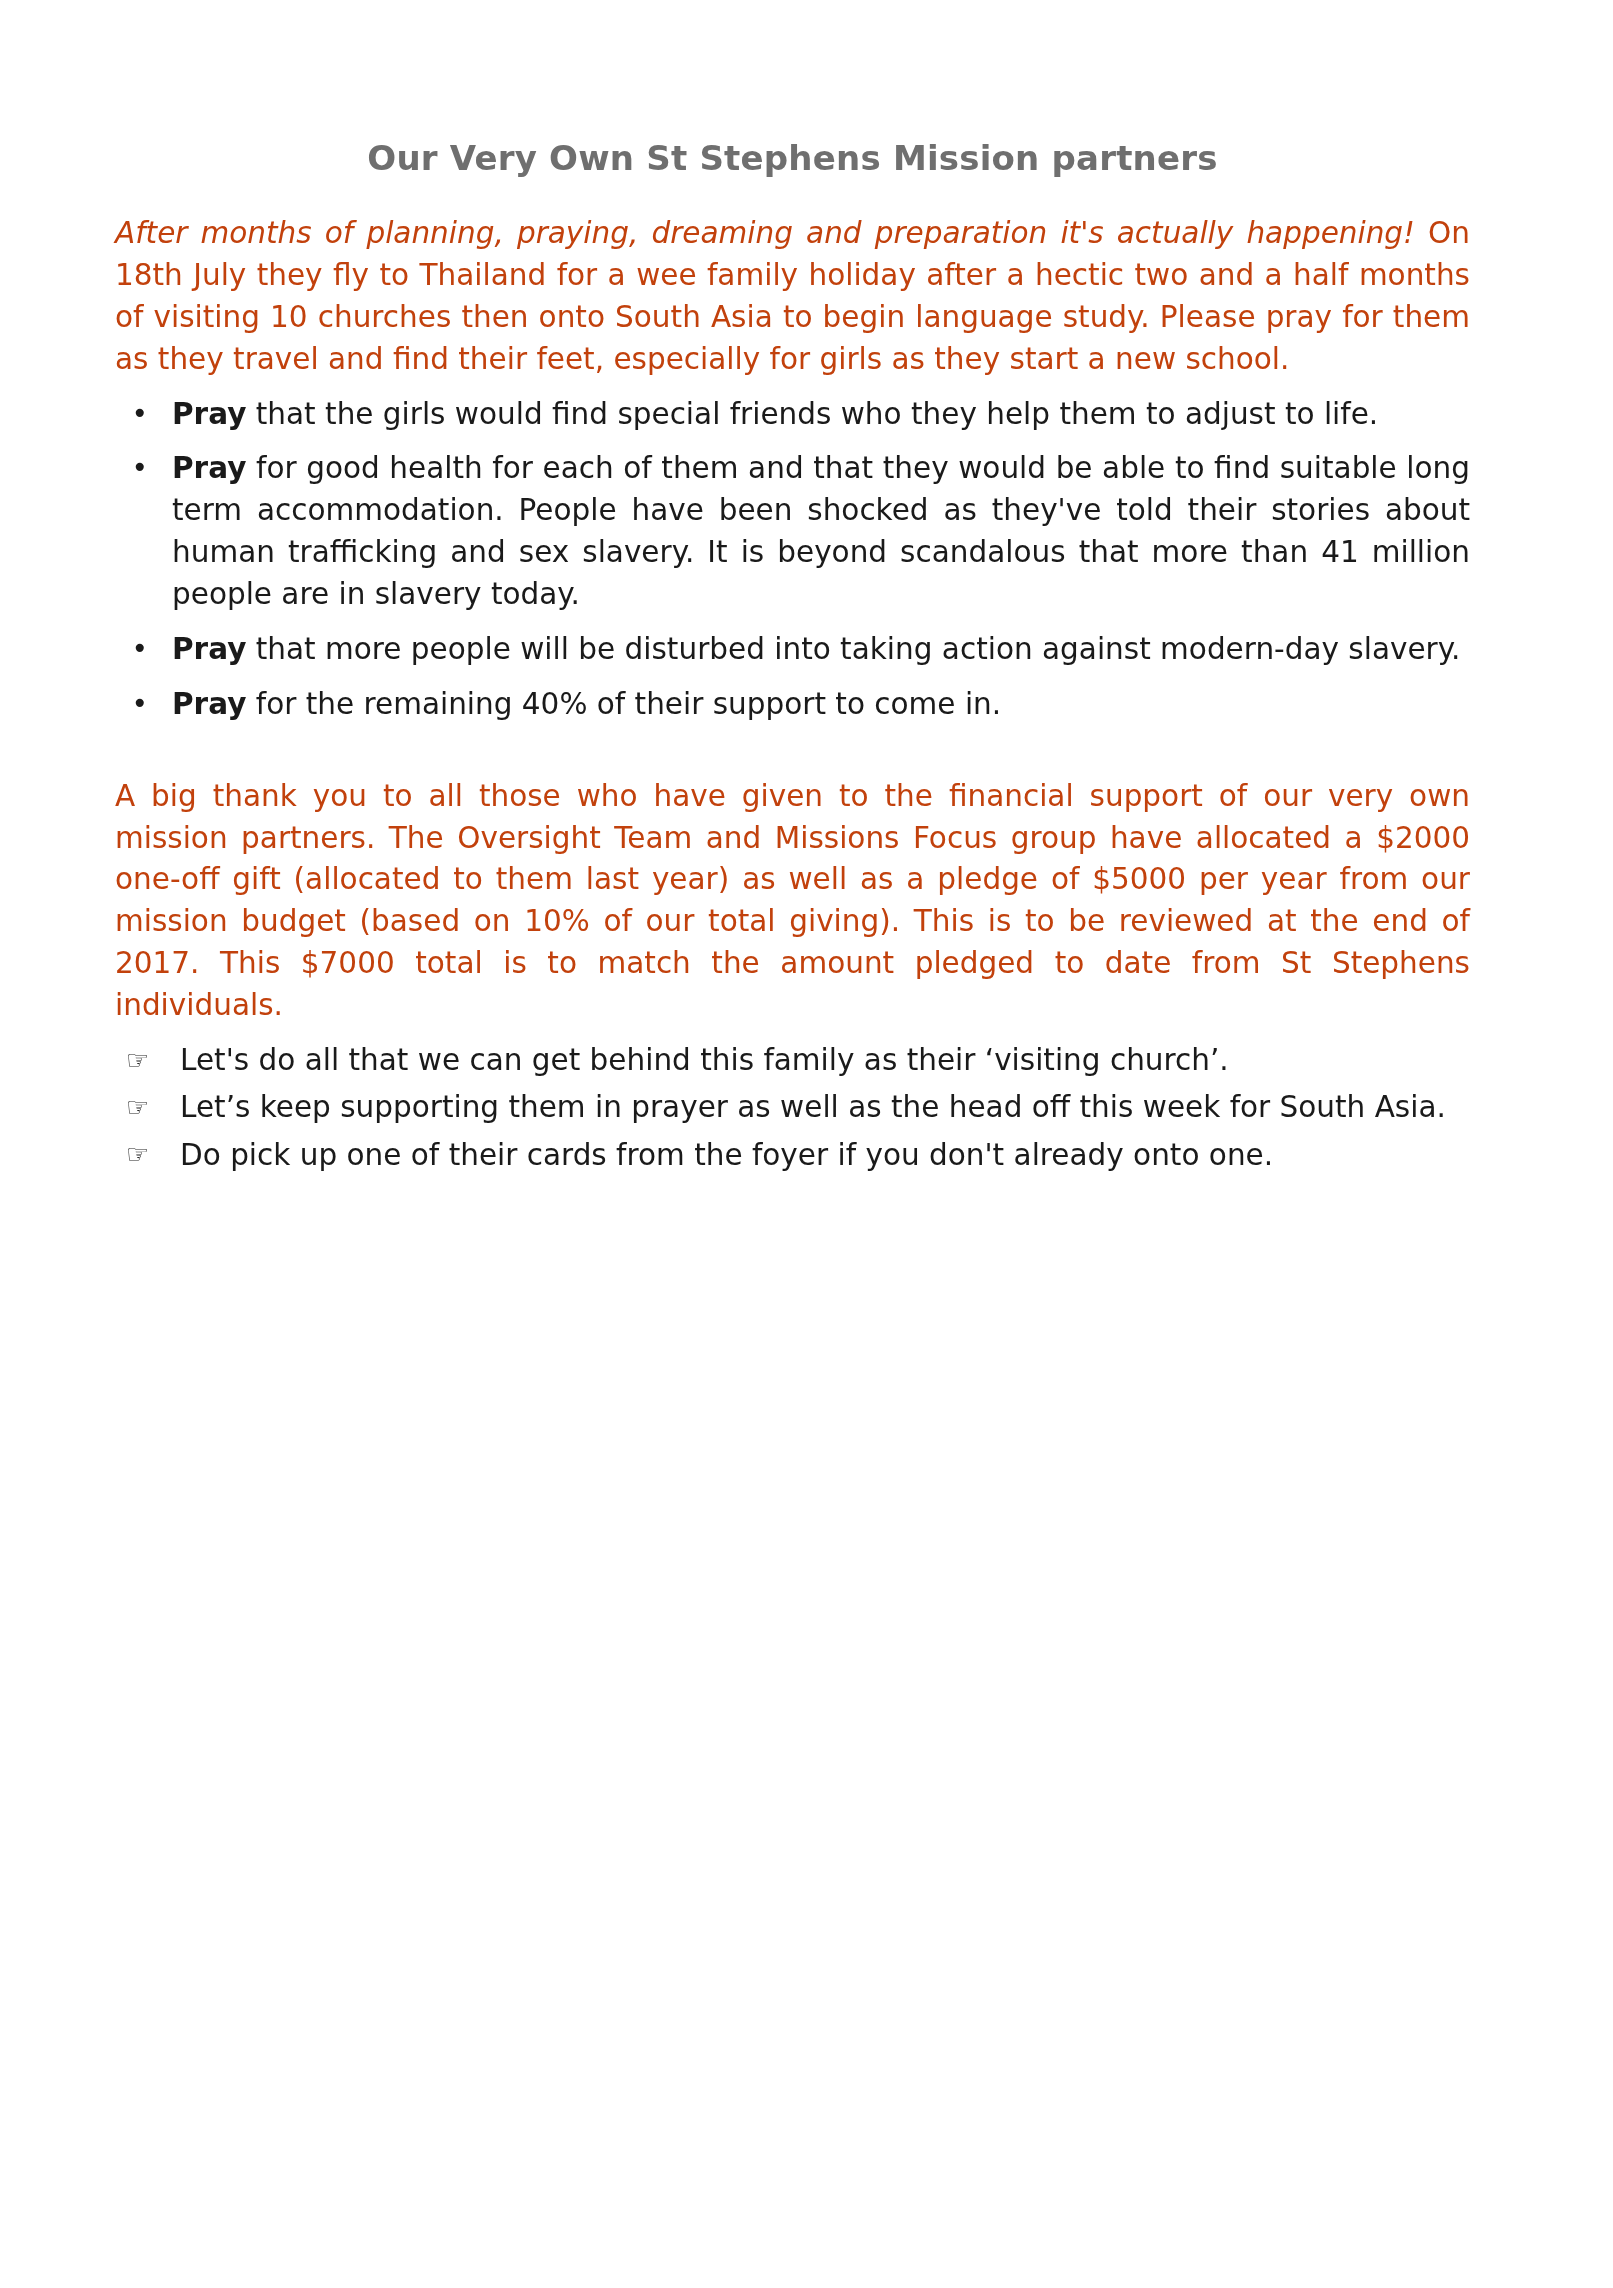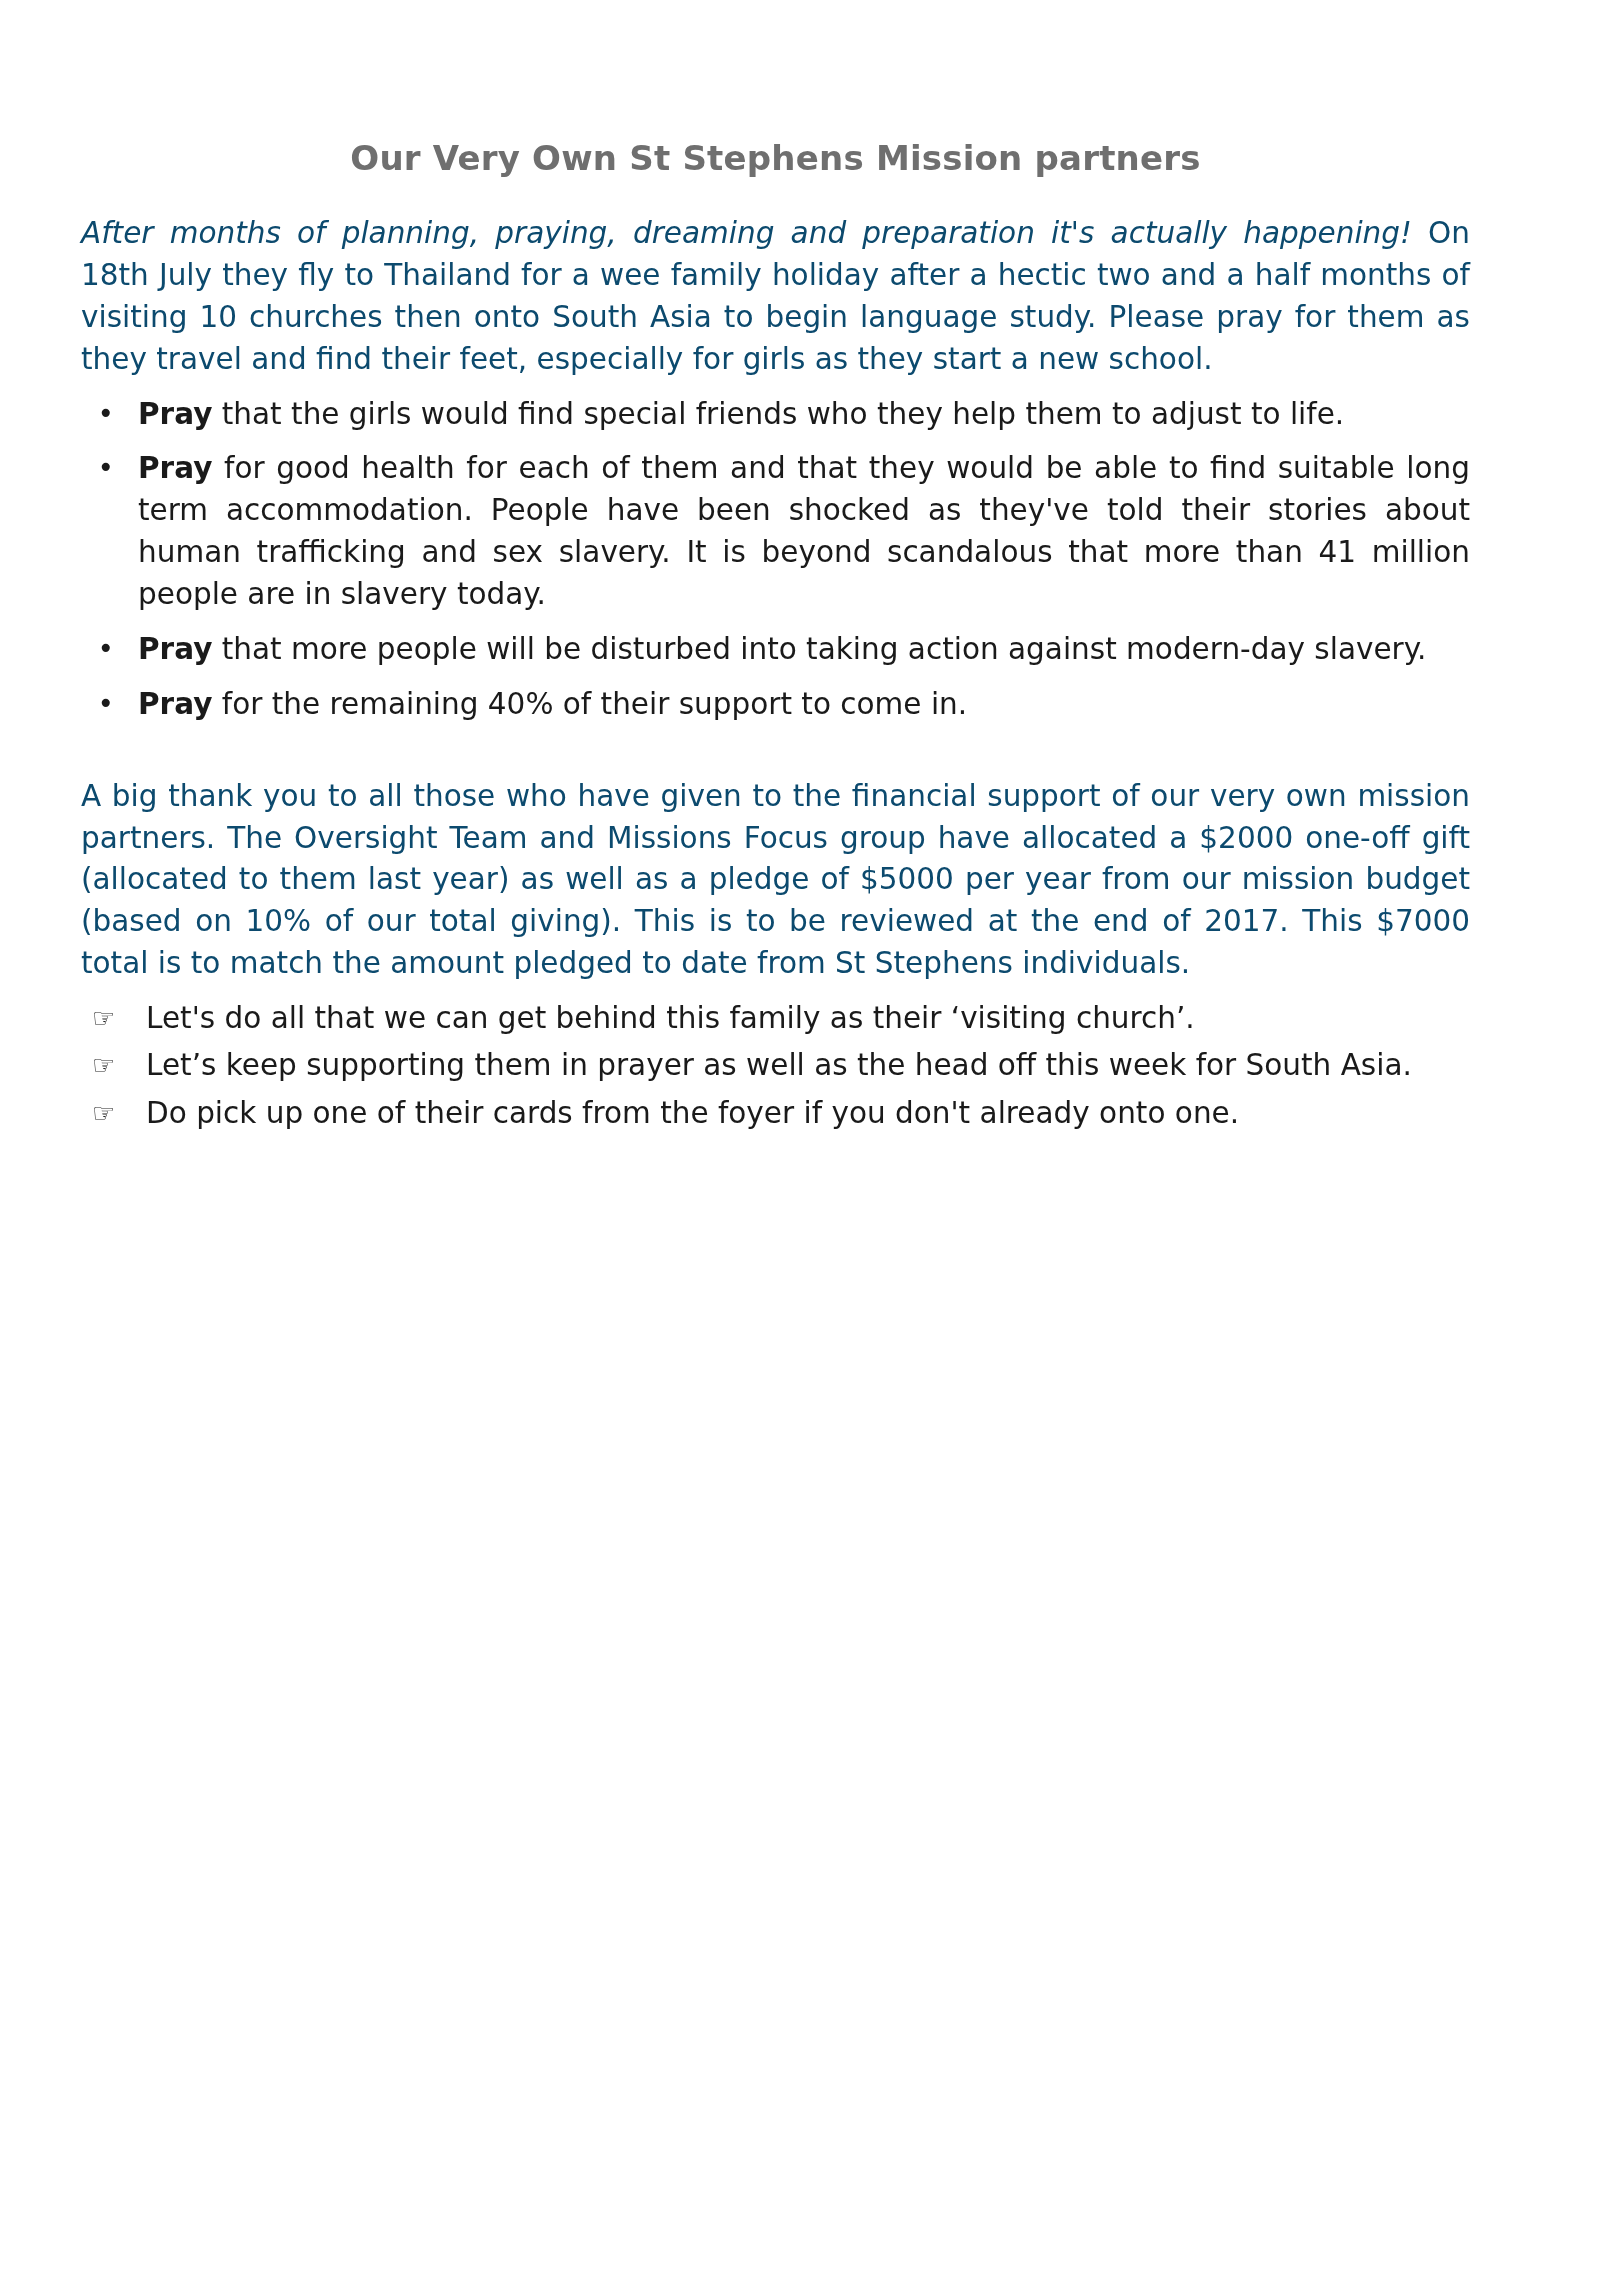--- a/index.html
+++ b/index.html
@@ -11,38 +11,38 @@
     width: 1613px;
     height: 2289px;
     font-family: "DejaVu Sans", sans-serif;
     color: #1a1a1a;
   }
   .page {
     position: relative;
     width: 1613px;
     height: 2054px;
     box-sizing: border-box;
-    padding: 138px 143px 0 81px;
+    padding: 138px 143px 0 115px;
   }
   .doc-title {
     text-align: center;
     font-size: 34px;
     font-weight: bold;
     color: #6f6f6f;
     letter-spacing: 0.2px;
     margin: 0 0 35px 0;
     font-family: "DejaVu Sans", sans-serif;
   }
   .para {
     font-size: 29.5px;
     line-height: 1.42;
     text-align: justify;
     margin: 0 0 7.4px 0;
     font-family: "DejaVu Sans", sans-serif;
-    color: #0c4a6e;
+    color: #c2410c;
   }
   .para .lead-italic {
     font-style: italic;
   }
   ul.bullets {
     list-style: none;
     margin: 13px 0 0 0;
     padding: 0;
   }
   ul.bullets li {

